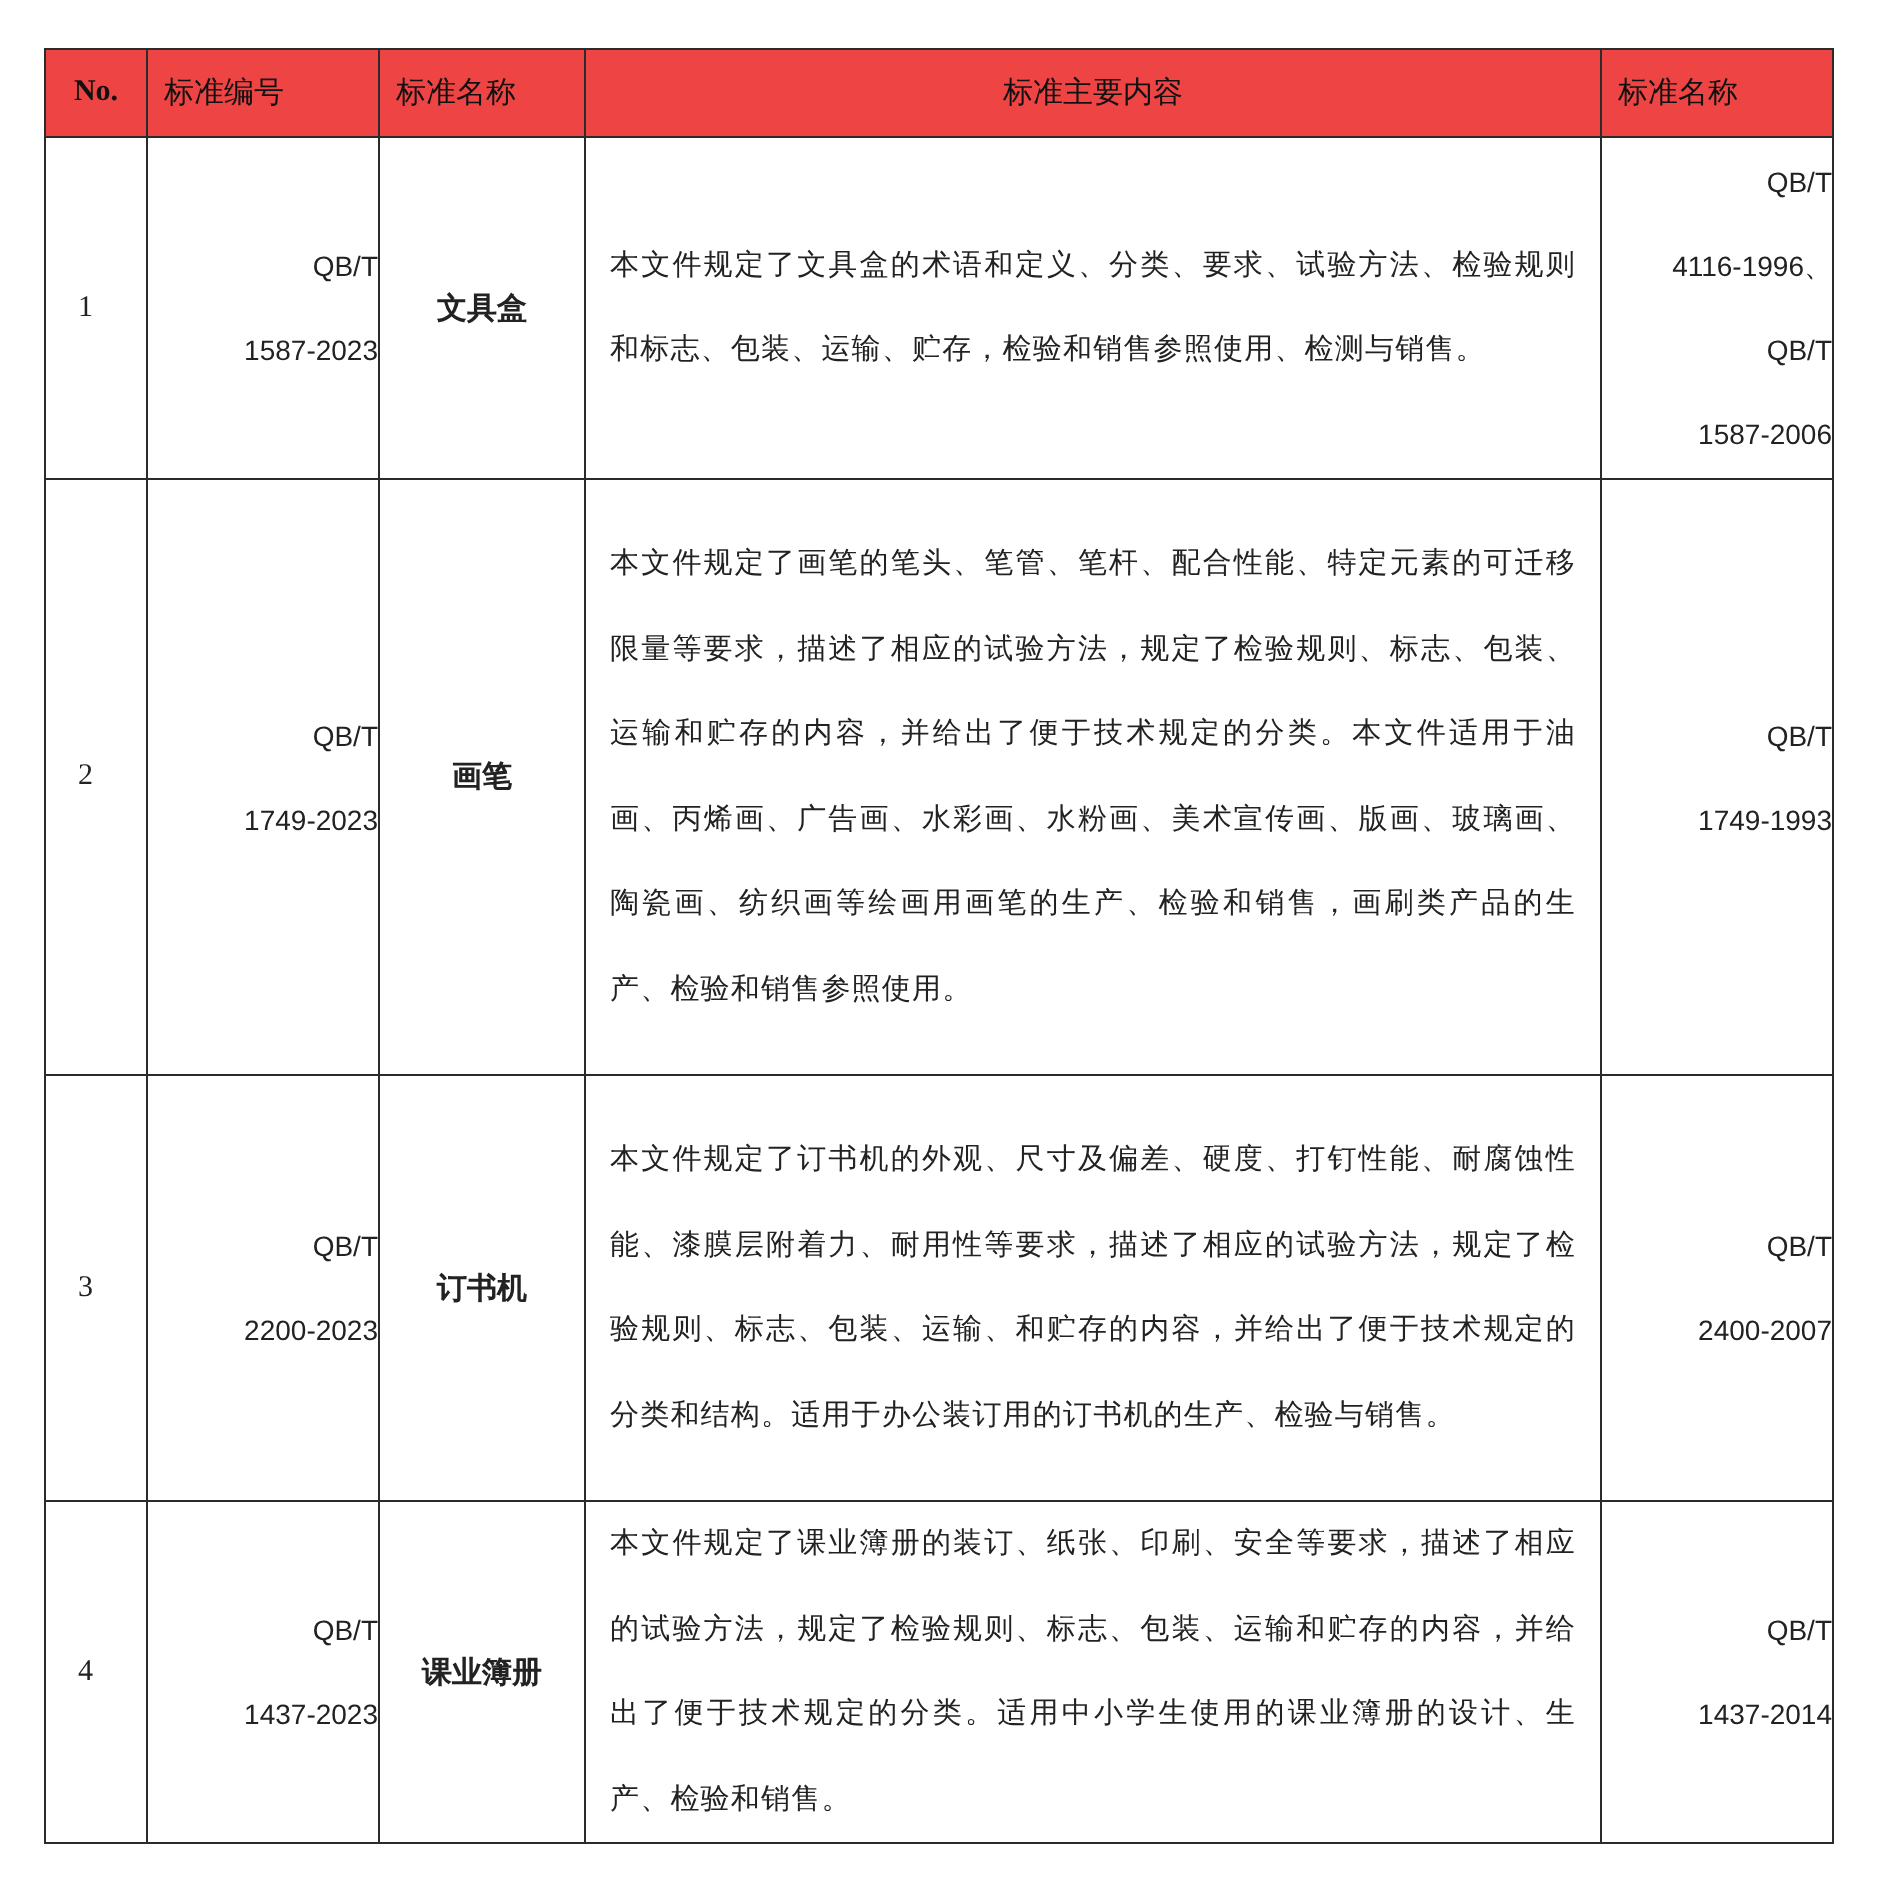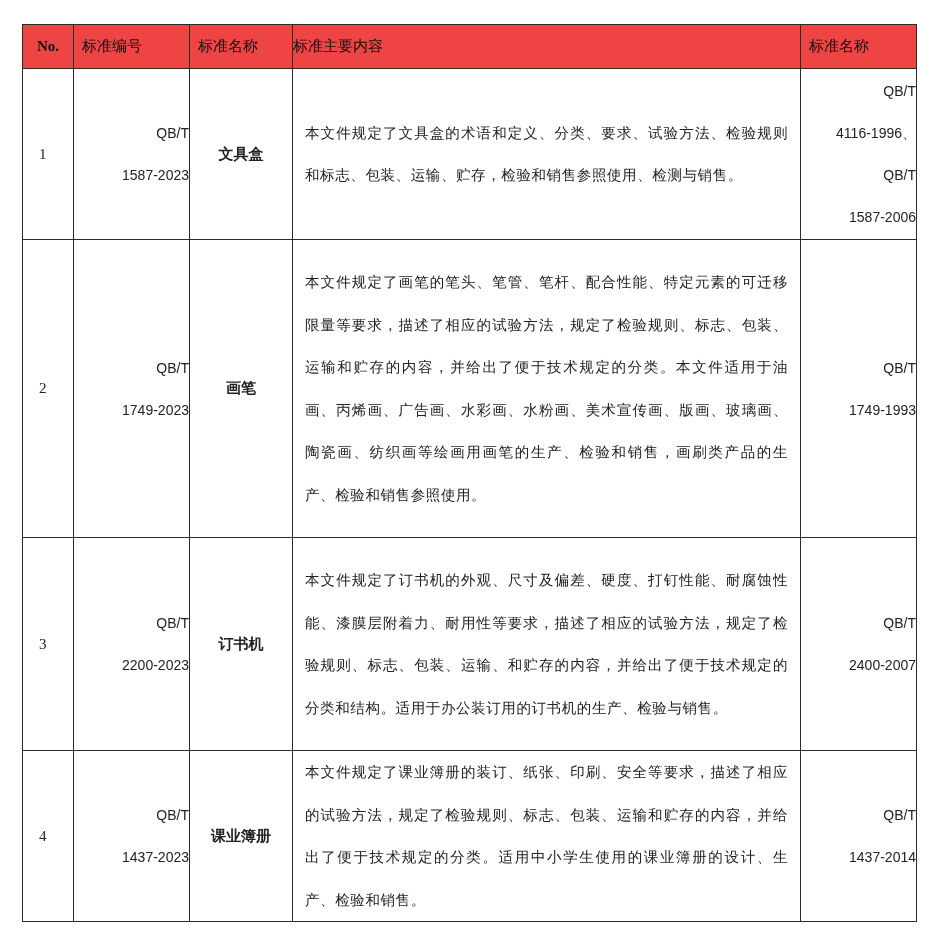--- a/index.html
+++ b/index.html
@@ -39,20 +39,21 @@
       color: #111111;
     }
     table.std-table thead th.col-no {
       font-family: "Liberation Serif", serif;
       font-weight: bold;
       font-size: 15px;
       text-align: center;
       padding-left: 0;
     }
     table.std-table thead th.col-content {
+      text-align: center;
       padding-left: 0;
     }
     table.std-table thead th.col-code,
     table.std-table thead th.col-name {
       padding-left: 8px;
     }
     td.cell-no {
       text-align: left;
       padding-left: 16px !important;
       font-family: "Liberation Serif", serif;

